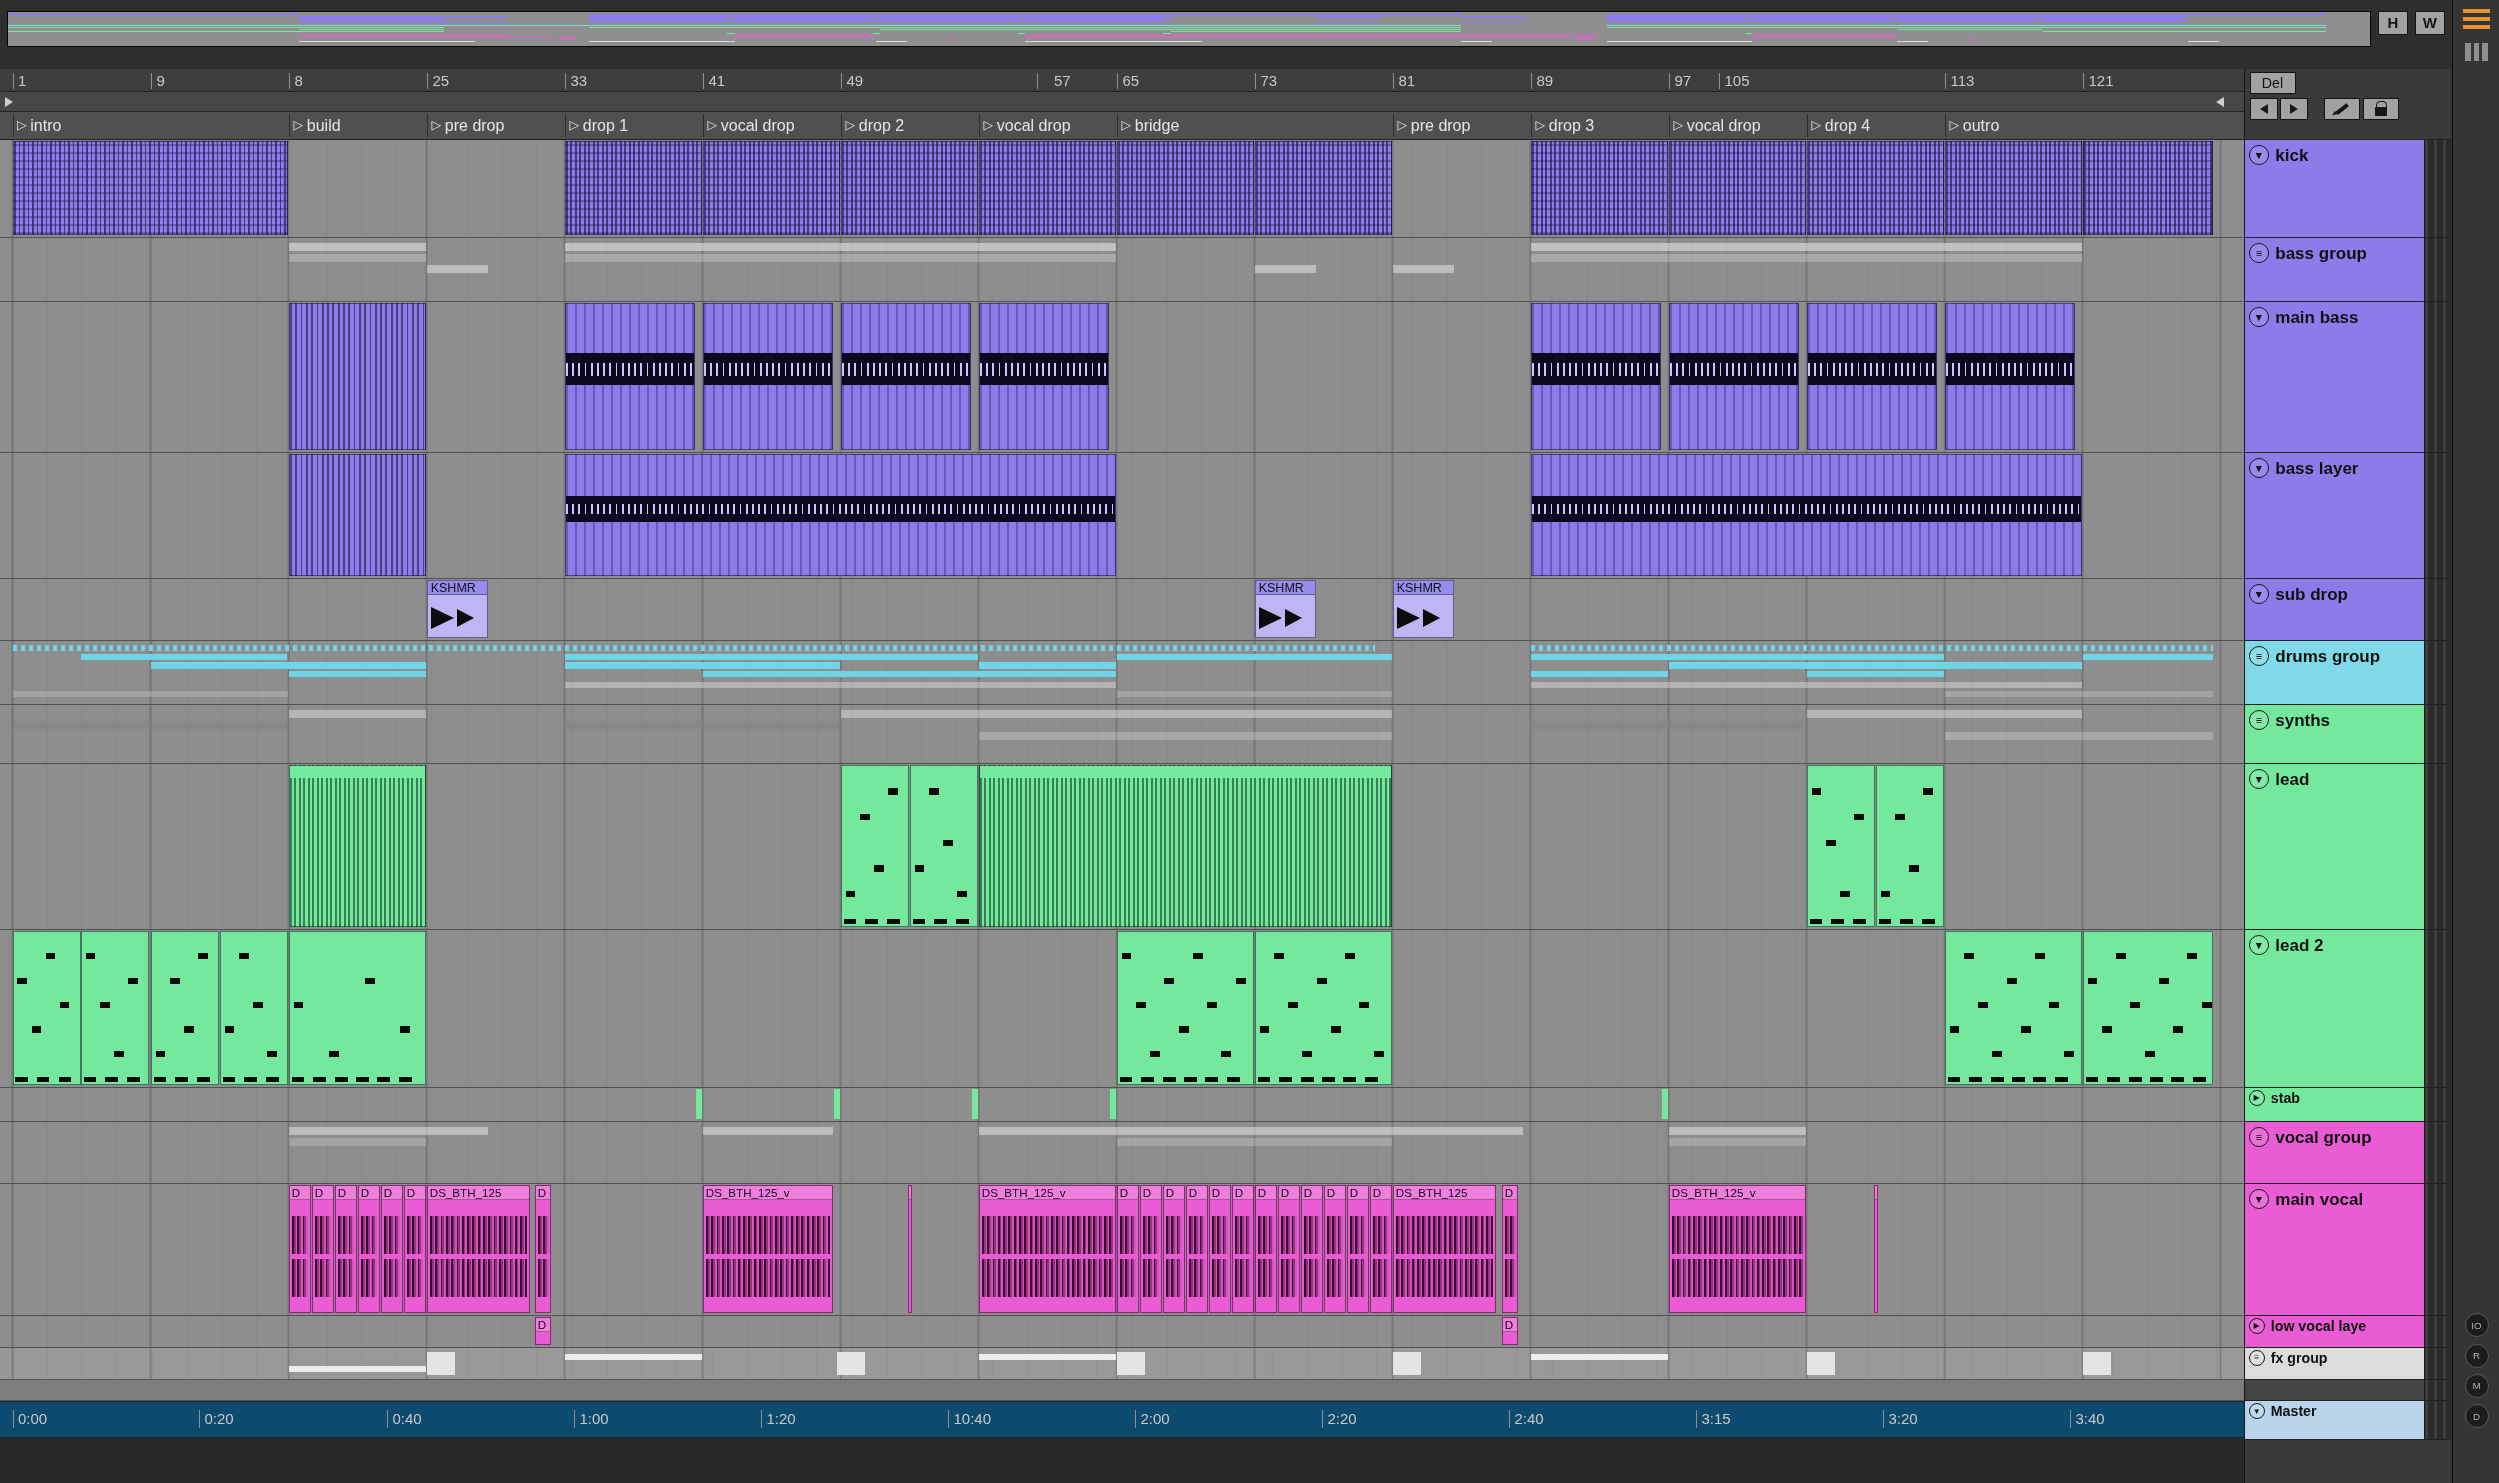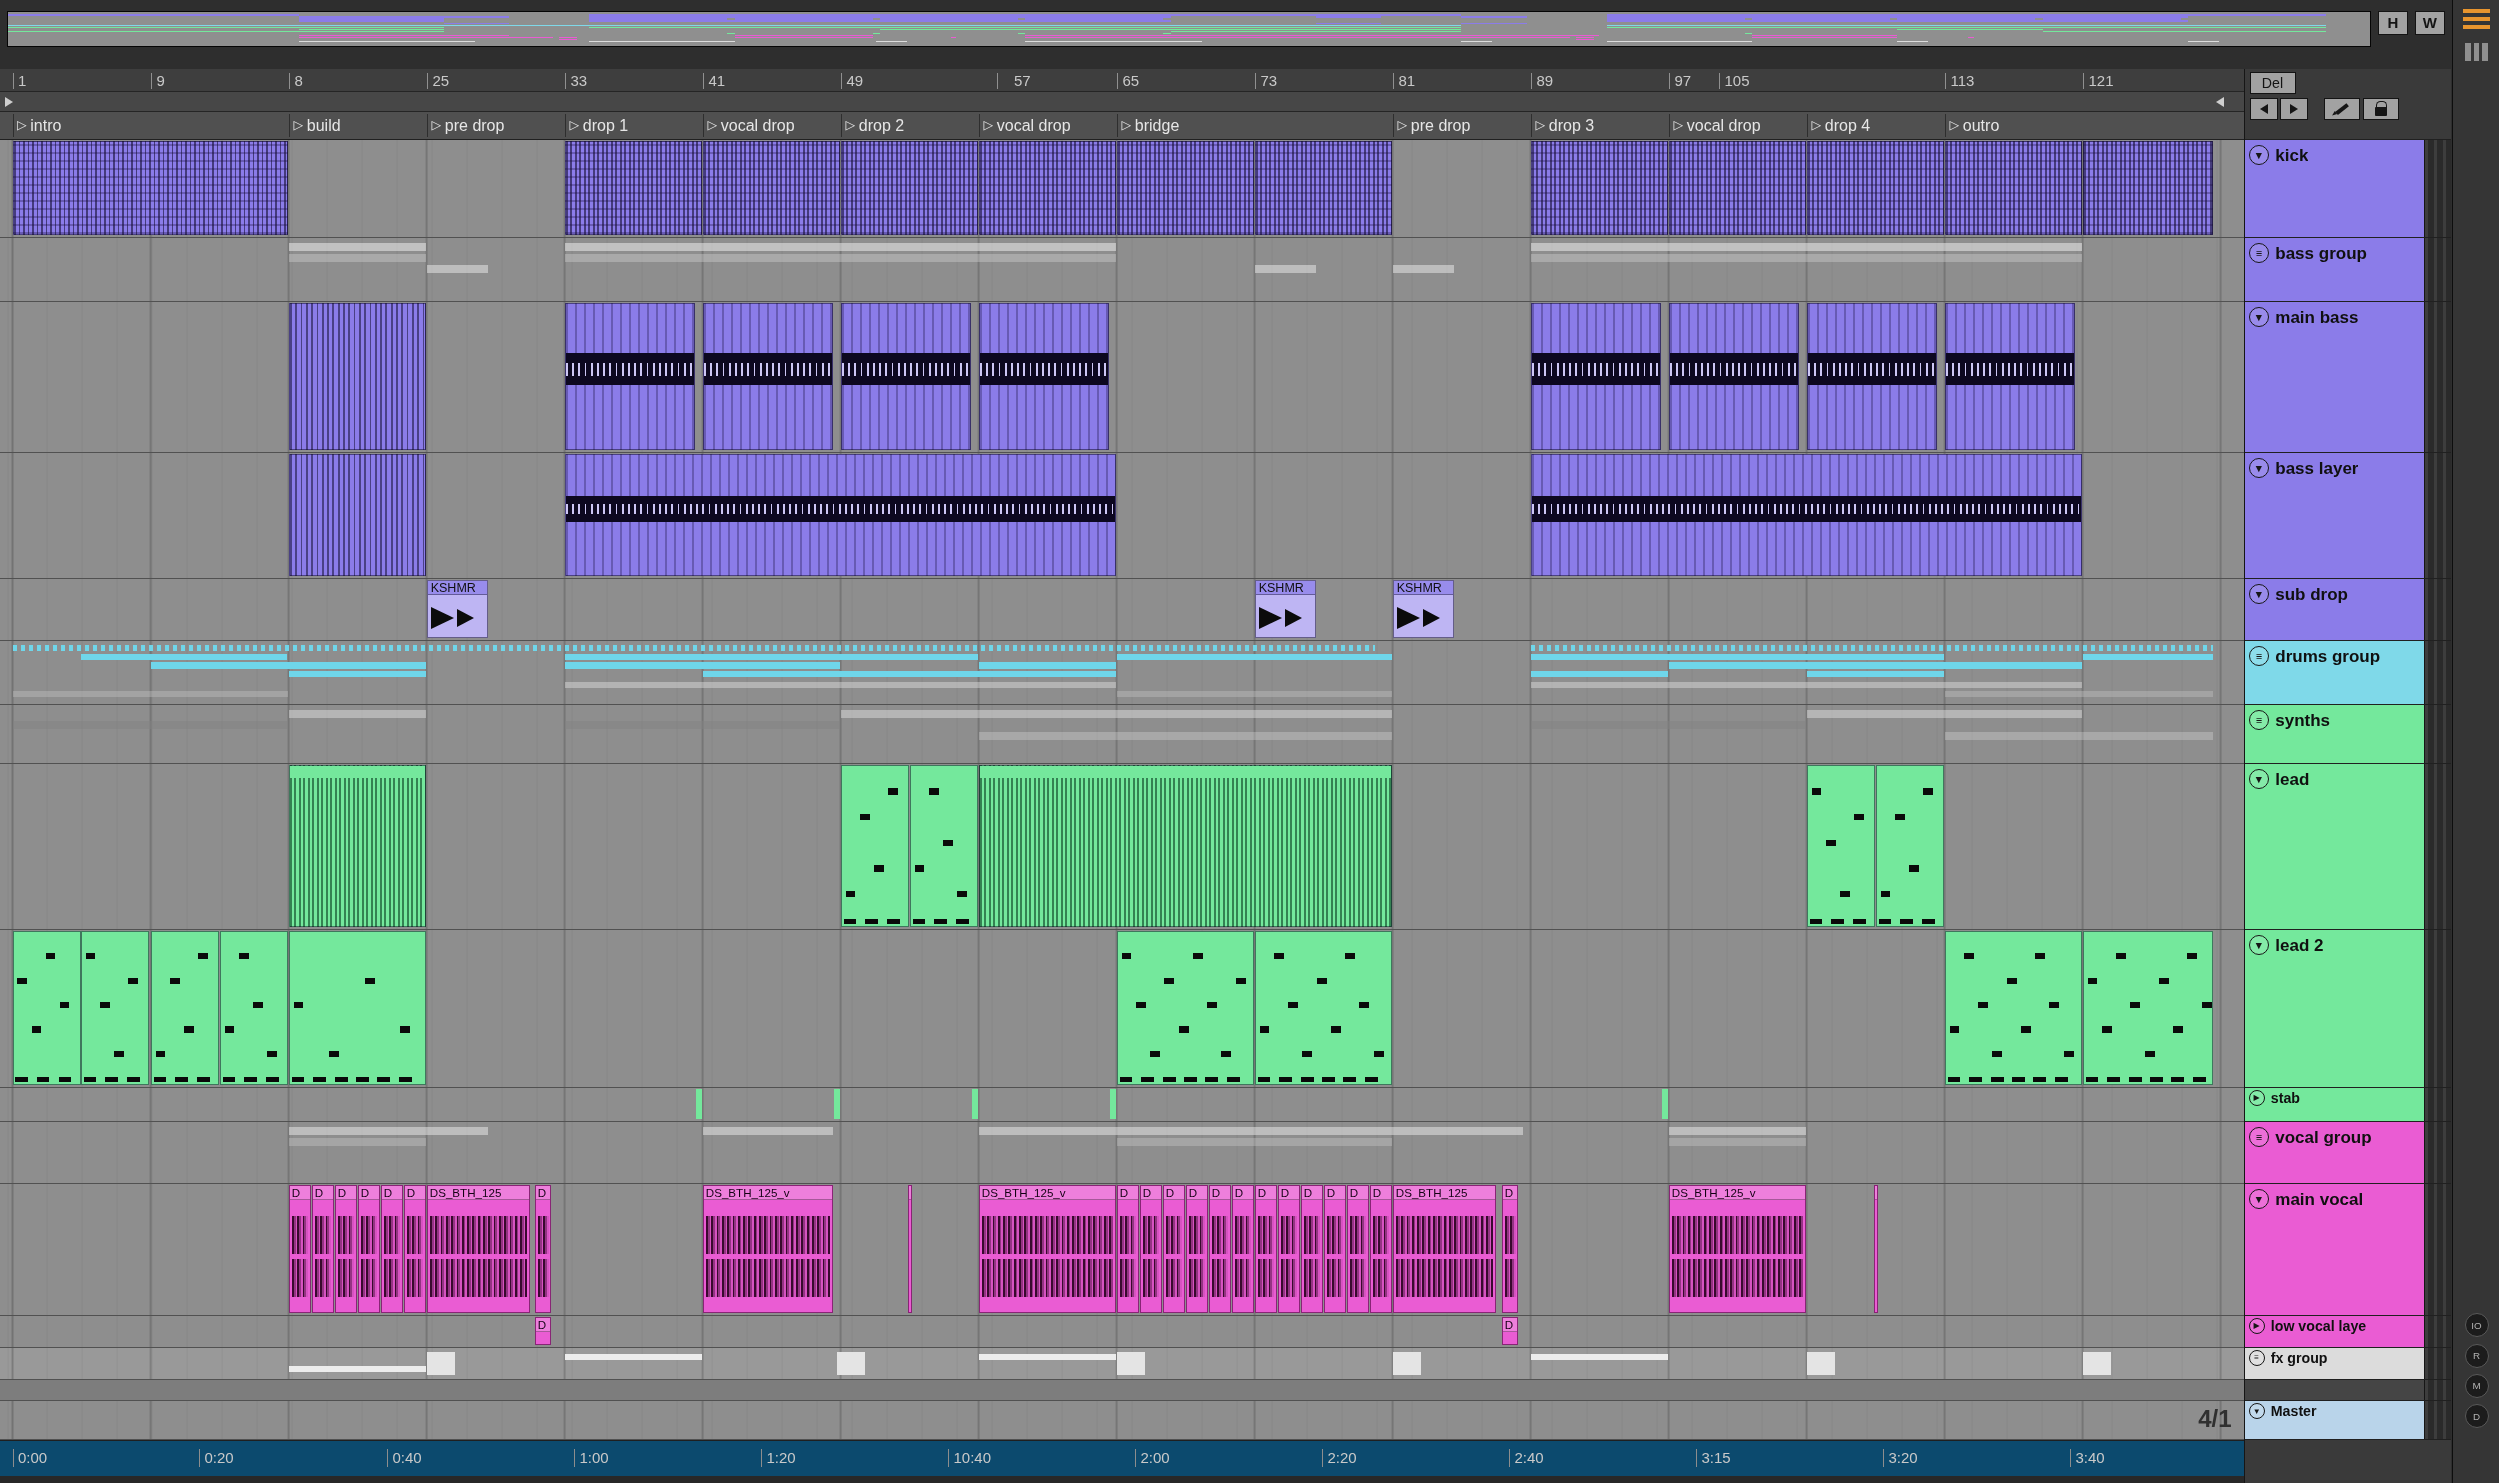--- a/index.html
+++ b/index.html
@@ -226,21 +226,21 @@
     <div class="body">
       <div class="arrange">
         <div class="ruler">
             <div class="barnum" style="left: 12.5px;">1</div>
             <div class="barnum" style="left: 151px;">9</div>
             <div class="barnum" style="left: 289px;">8</div>
             <div class="barnum" style="left: 427px;">25</div>
             <div class="barnum" style="left: 565px;">33</div>
             <div class="barnum" style="left: 703px;">41</div>
             <div class="barnum" style="left: 841px;">49</div>
-            <div class="barnum" style="left: 997px; padding-left: 16px;">57</div>
+            <div class="barnum" style="left: 1037px; padding-left: 16px;">57</div>
             <div class="barnum" style="left: 1117px;">65</div>
             <div class="barnum" style="left: 1255px;">73</div>
             <div class="barnum" style="left: 1393px;">81</div>
             <div class="barnum" style="left: 1531px;">89</div>
             <div class="barnum" style="left: 1669px;">97</div>
             <div class="barnum" style="left: 1719px;">105</div>
             <div class="barnum" style="left: 1945px;">113</div>
             <div class="barnum" style="left: 2083px;">121</div>
           </div>
         <div class="loopstrip">
@@ -737,23 +737,20 @@
               <div class="clip bar" style="left: 979px; width: 137px; top: 6.2px; height: 6.2px; bottom: auto; background: rgb(236, 236, 236);"></div>
               <div class="clip bar" style="left: 1531px; width: 137px; top: 6.2px; height: 6.2px; bottom: auto; background: rgb(236, 236, 236);"></div>
               <div class="clip bar" style="left: 427px; width: 28.4px; top: 3.6px; height: 23px; bottom: auto; background: rgb(228, 228, 228);"></div>
               <div class="clip bar" style="left: 837px; width: 28.4px; top: 3.6px; height: 23px; bottom: auto; background: rgb(228, 228, 228);"></div>
               <div class="clip bar" style="left: 1117px; width: 28.4px; top: 3.6px; height: 23px; bottom: auto; background: rgb(228, 228, 228);"></div>
               <div class="clip bar" style="left: 1393px; width: 28.4px; top: 3.6px; height: 23px; bottom: auto; background: rgb(228, 228, 228);"></div>
               <div class="clip bar" style="left: 1807px; width: 28.4px; top: 3.6px; height: 23px; bottom: auto; background: rgb(228, 228, 228);"></div>
               <div class="clip bar" style="left: 2083px; width: 28.4px; top: 3.6px; height: 23px; bottom: auto; background: rgb(228, 228, 228);"></div>
             </div>
             <div class="lane lane-spacer" style="height: 21.4px;"></div>
-            <div class="lane" style="height: 39px;">
-              <span class="lane-display">4/1</span>
-            </div>
           </div>
         <div class="timeruler">
             <div class="tlabel" style="left: 12.5px;">0:00</div>
             <div class="tlabel" style="left: 199px;">0:20</div>
             <div class="tlabel" style="left: 387px;">0:40</div>
             <div class="tlabel" style="left: 574px;">1:00</div>
             <div class="tlabel" style="left: 761px;">1:20</div>
             <div class="tlabel" style="left: 948px;">10:40</div>
             <div class="tlabel" style="left: 1135px;">2:00</div>
             <div class="tlabel" style="left: 1322px;">2:20</div>

